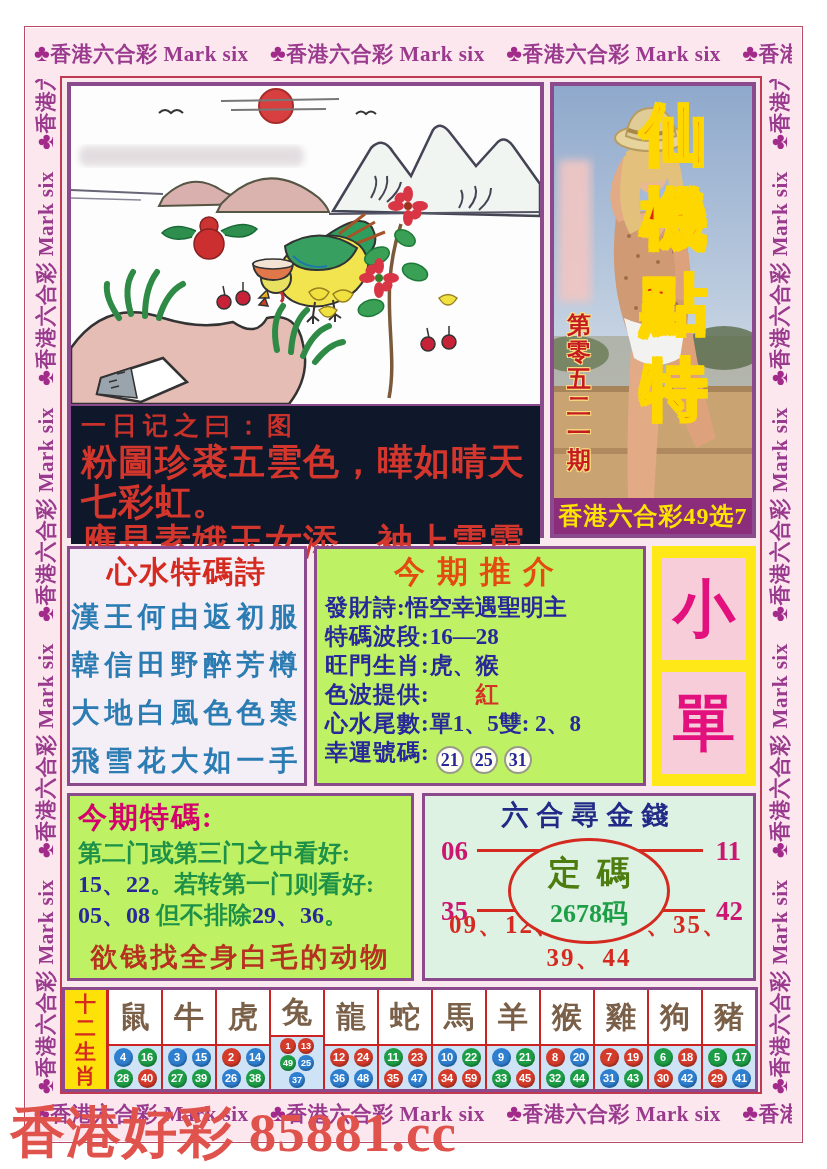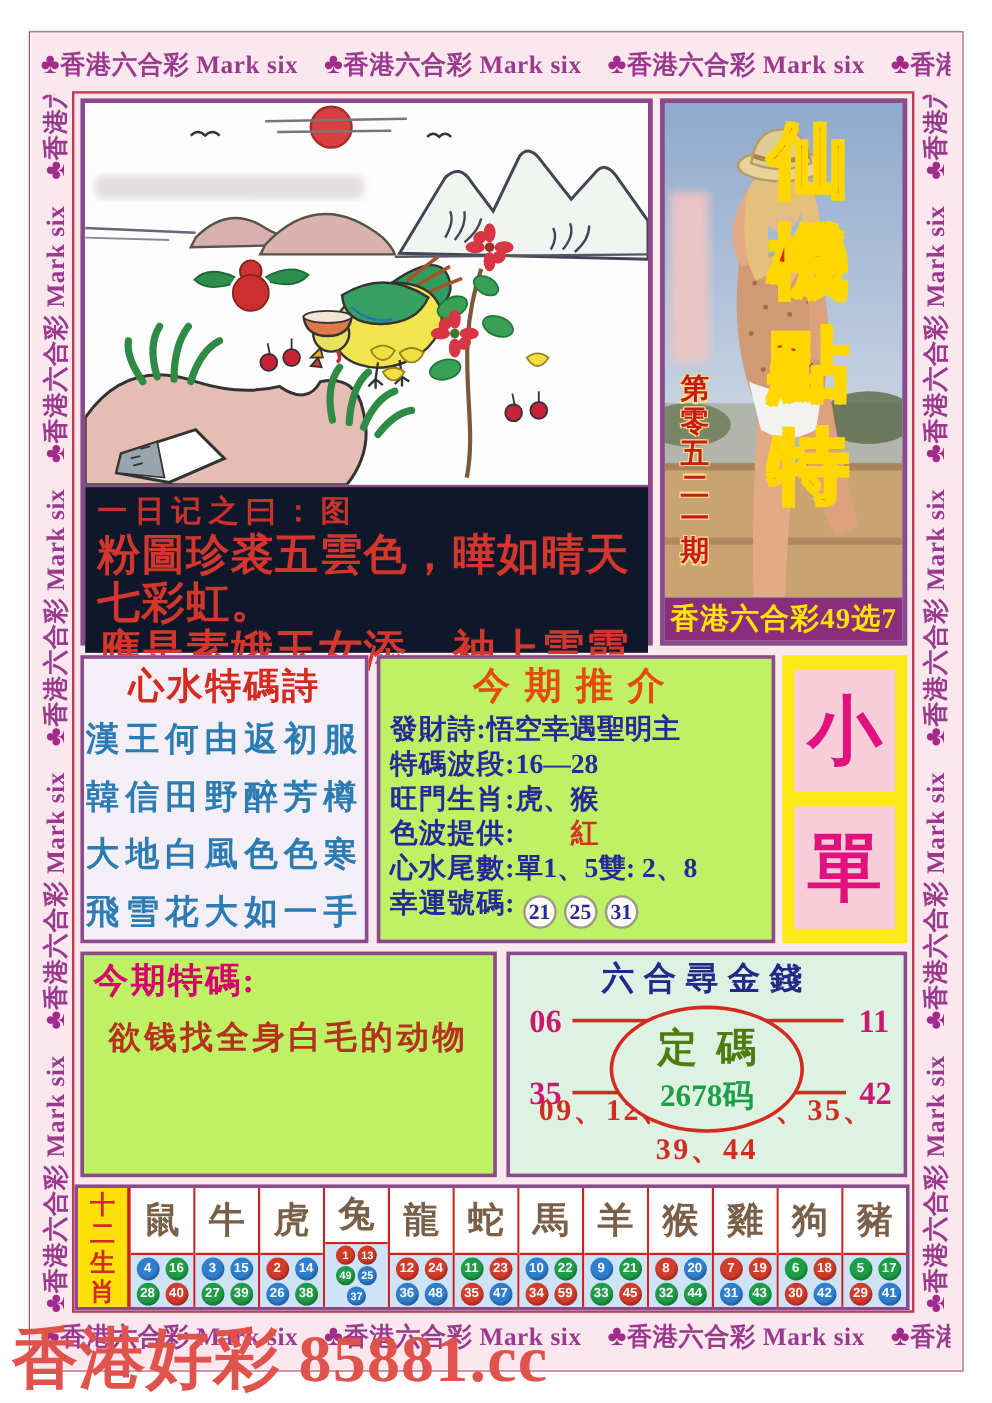--- a/index.html
+++ b/index.html
@@ -346,20 +346,21 @@
       <div class="xd-sq">
         <span>小</span>
       </div>
       <div class="xd-sq">
         <span>單</span>
       </div>
     </div>
 
   <div class="panel" id="tema-panel">
     <div class="tema-title">今期特碼:</div>
+    <div class="tema-body" id="tema-body"><span class="seg-green">第二门或第三门之中看好: </span><span class="seg-navy">15、22</span><span class="seg-green">。若转第一门则看好: </span><span class="seg-navy">05、08</span><span class="seg-green"> 但不排除</span><span class="seg-navy">29、36</span><span class="seg-green">。</span></div>
     <div class="tema-hint">欲钱找全身白毛的动物</div>
   </div>
 
   <div class="panel" id="jinqian-panel">
     <div class="jq-title">六合尋金錢</div>
     <div class="jq-num jq-tl">06</div>
     <div class="jq-num jq-tr">11</div>
     <div class="jq-num jq-bl">35</div>
     <div class="jq-num jq-br">42</div>
     <div class="jq-line jq-l1"></div>

